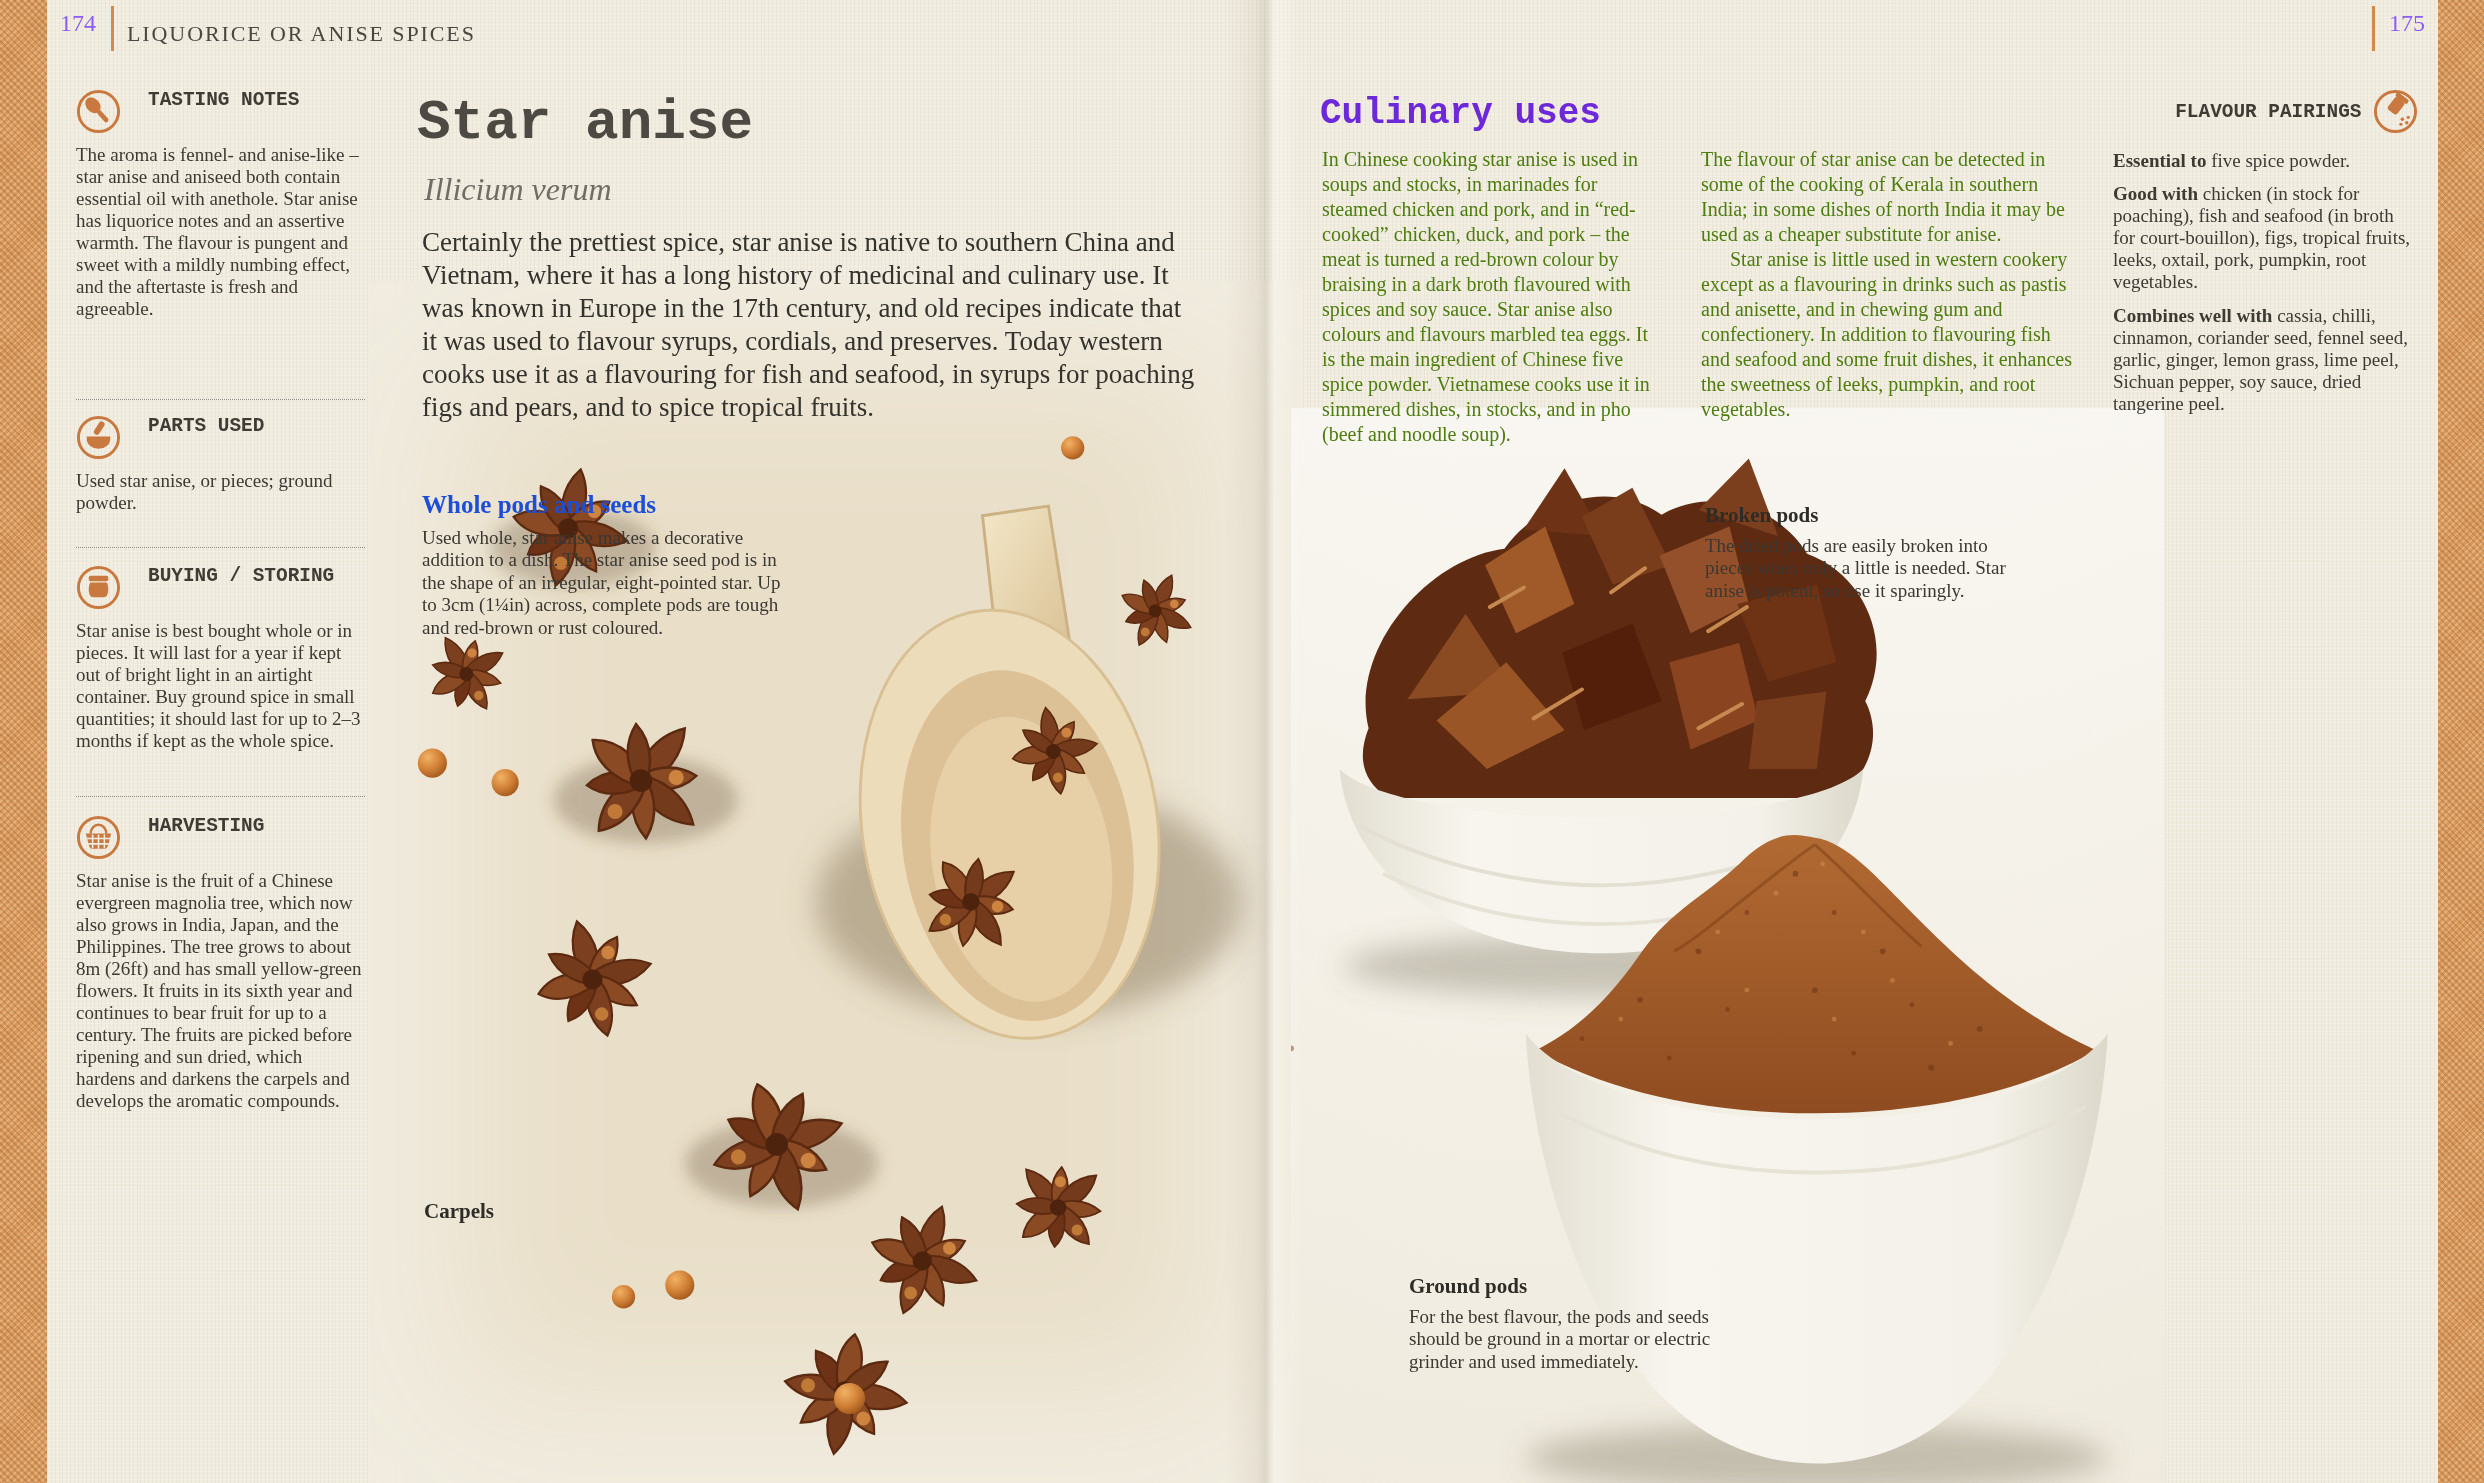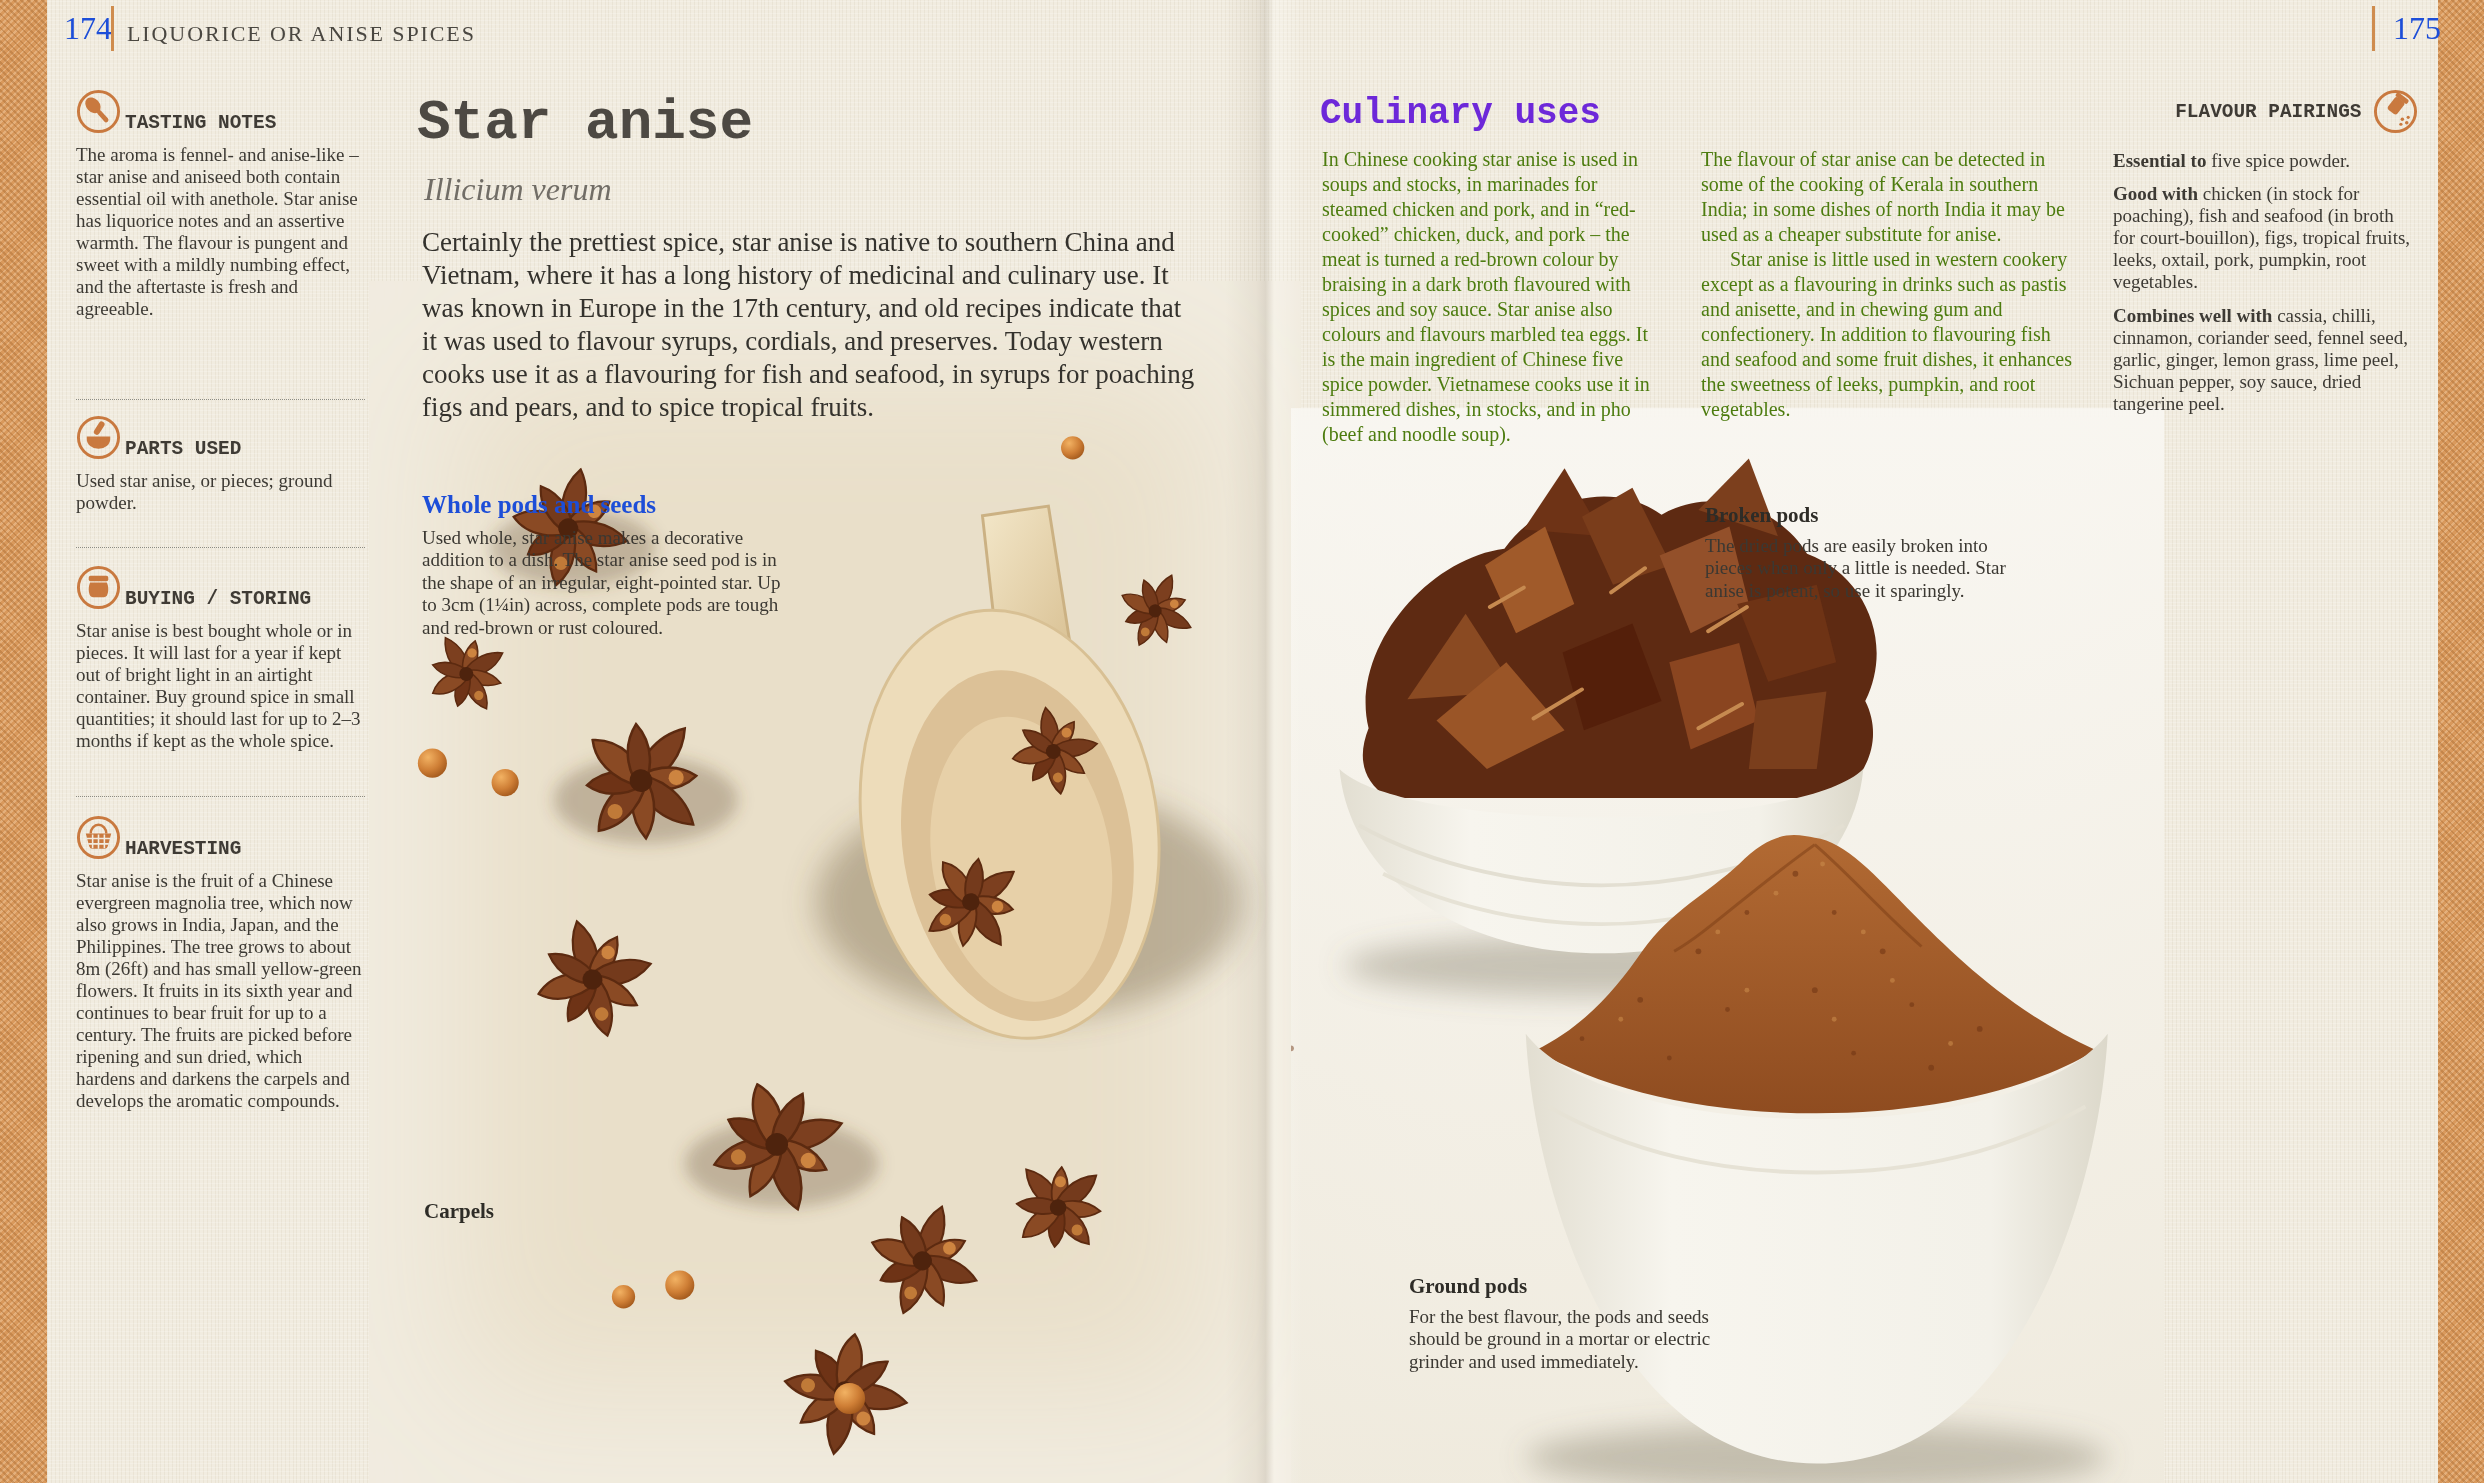--- a/index.html
+++ b/index.html
@@ -8,26 +8,26 @@
   #stage::before{content:"";position:absolute;inset:0;pointer-events:none;
     background-image:
       repeating-linear-gradient(0deg, rgba(255,255,255,.20) 0 1px, rgba(0,0,0,0) 1px 3.9px),
       repeating-linear-gradient(90deg, rgba(196,183,155,.16) 0 1px, rgba(0,0,0,0) 1px 3.9px);}
   .strip{position:absolute;top:0;width:47px;height:100%;background-color:#d9995c;
     background-image:
       repeating-linear-gradient(45deg, rgba(150,90,35,.30) 0 1.9px, rgba(0,0,0,0) 1.9px 4.9px),
       repeating-linear-gradient(-45deg, rgba(255,228,196,.30) 0 1.9px, rgba(0,0,0,0) 1.9px 4.9px);}
   .strip.left{left:0}.strip.right{left:2438px}
   .hrule{position:absolute;top:5.8px;width:2.9px;height:45px;background:#cf8c4e;}
-  .pagenum{position:absolute;top:9.7px;font-size:32px;color:#1d4ed8;margin-left:10px;}
+  .pagenum{position:absolute;top:9.7px;font-size:24px;color:#8b5cf6;}
   .runhead{position:absolute;top:21.3px;font-size:22px;letter-spacing:1.9px;color:#4a4741;white-space:nowrap;}
   .runhead .sp{font-style:italic;letter-spacing:1px;}
   
   .sb-section{position:absolute;left:76px;width:289px;}
-  .sb-head{display:flex;align-items:flex-end;gap:4px;height:45px;}
+  .sb-head{display:flex;align-items:flex-start;gap:27px;height:45px;}
   .sb-title{font-family:"Liberation Mono","DejaVu Sans Mono",monospace;font-weight:700;
             font-size:19.4px;color:#3f3b35;white-space:nowrap;}
   .sb-body{margin:9.7px 0 0;font-size:19px;line-height:22px;color:#3d3a34;}
   .sb-div{position:absolute;left:76px;width:289px;height:0;border-top:1.9px dotted #8d8c83;}
   .icon{flex:0 0 auto;}
   
   .title{position:absolute;left:417px;top:91px;font-family:"Liberation Mono","DejaVu Sans Mono",monospace;
          font-weight:700;font-size:56px;color:#4d4943;}
   .subtitle{position:absolute;left:424px;top:171px;font-style:italic;font-size:32px;color:#716d66;}
   .intro{position:absolute;left:422px;top:226px;width:781px;margin:0;font-size:27px;line-height:33px;color:#34322d;}

